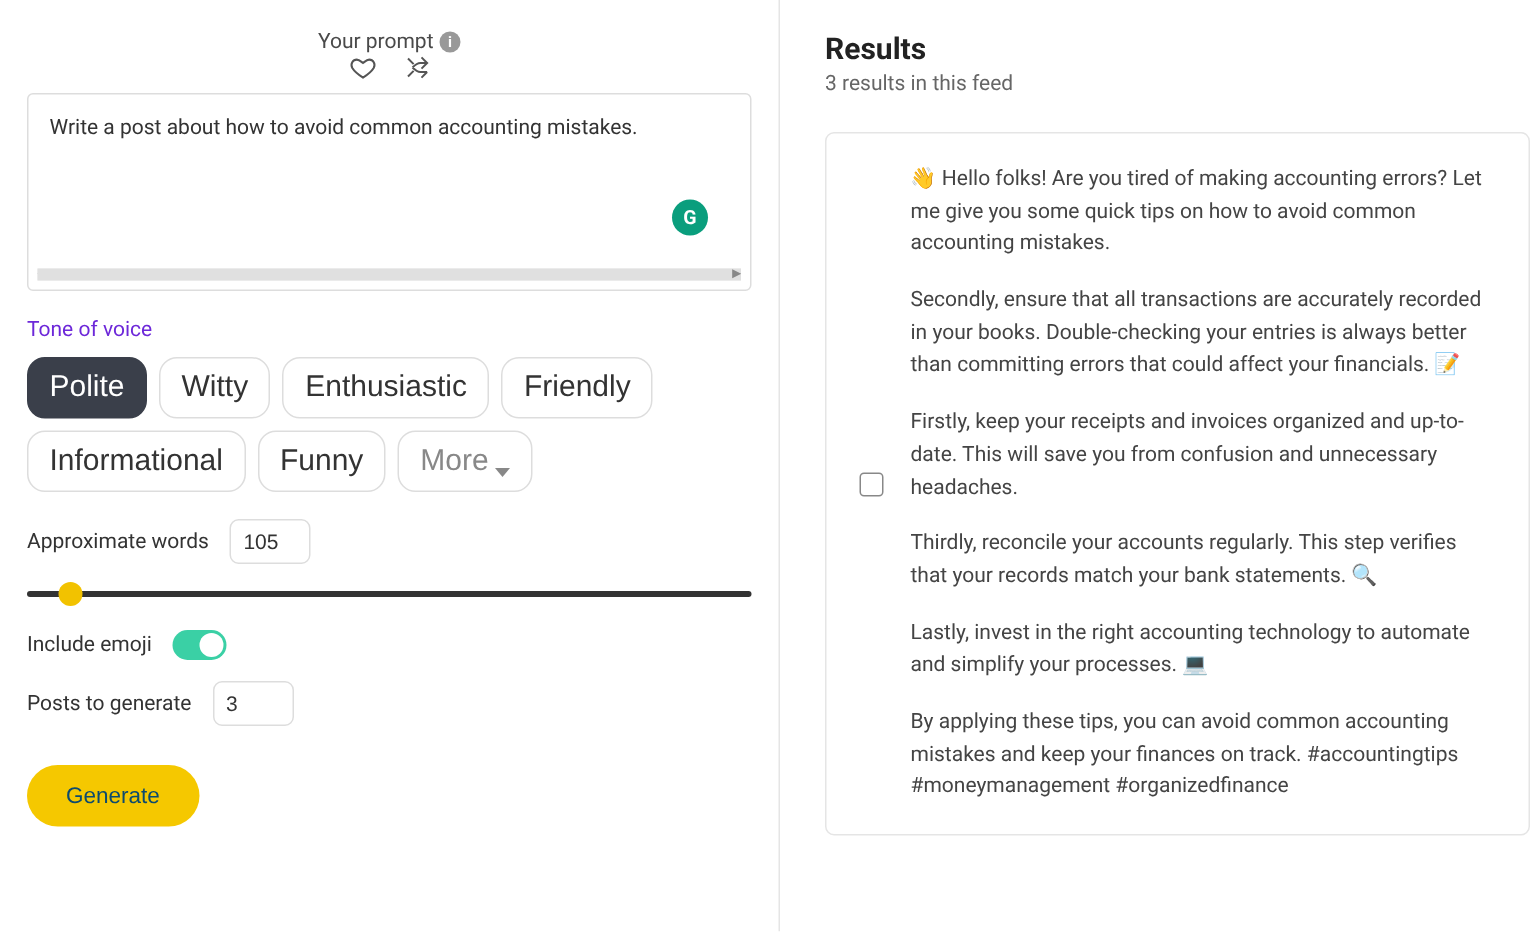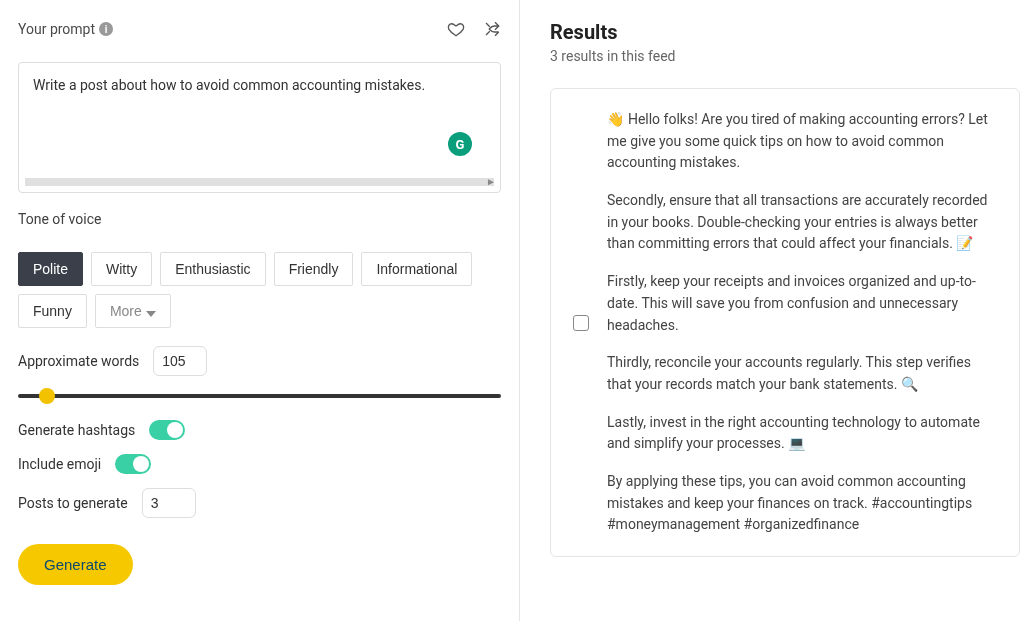--- a/index.html
+++ b/index.html
@@ -22,22 +22,23 @@
     flex: 1;
     padding: 20px 4px 20px 30px;
     overflow: hidden;
   }
 
   
   .prompt-header {
     display: flex;
     align-items: center;
     justify-content: space-between;
-    margin-bottom: 24px;
+    margin-bottom: 8px;
     color: #555;
+    flex-direction: column;
   }
   .prompt-label { display: flex; align-items: center; gap: 4px; font-size: 14px; color:#4a4a4a;}
   .info-icon {
     display: inline-flex; width: 14px; height: 14px; border-radius: 50%;
     background: #999; color: #fff; font-size: 10px; align-items: center; justify-content: center;
     font-weight: bold;
   }
   .prompt-actions { display: flex; gap: 18px; color:#555; }
   .action-icon { width: 18px; height: 18px; cursor: pointer; display:inline-flex; align-items:center; justify-content:center;}
   .action-icon svg { width:100%; height:100%; stroke:#555; fill:none; stroke-width:1.8;}
@@ -70,31 +71,31 @@
   .textarea-scrollbar {
     height: 8px; background:#f0f0f0;
     margin: 0 4px 4px 4px;
     position:relative;
   }
   .textarea-scrollbar .thumb { position:absolute; height:100%; left:0; width:100%; background:#e0e0e0; }
   .textarea-scrollbar .arrow { position:absolute; top:-2px; font-size:10px; color:#888;}
   .textarea-scrollbar .arrow.left{ left:-2px;}
   .textarea-scrollbar .arrow.right{ right:-2px;}
 
-  .section-label { color:#404040; margin-bottom:25px; font-size:14px;}
+  .section-label { color:#6d28d9; margin-bottom:10px; font-size:14px;}
 
   .tones { display:flex; flex-wrap:wrap; gap:8px; margin-bottom:18px;}
   .tone {
     padding: 8px 14px;
     border: 1px solid #ddd;
-    border-radius: 2px;
+    border-radius: 12px;
     background:#fff;
     color:#333;
     cursor:pointer;
-    font-size:14px;
+    font-size:20px;
   }
   .tone.active { background:#3a3f4a; color:#fff; border-color:#3a3f4a;}
   .tone.more { color:#888; display:flex; align-items:center; gap:4px;}
   .chev-down { width:10px; height:10px; }
   .chev-down svg{ width:100%; height:100%; fill:#888;}
 
   .row { display:flex; align-items:center; gap:14px; margin-bottom:14px;}
   .num-input {
     width:54px; padding:6px 8px; border:1px solid #ddd; border-radius:6px;
     font-size:14px; color:#333;
@@ -197,26 +198,20 @@
     </div>
 
   <div class="row">
     <span>Approximate words</span>
     <input class="num-input" value="105" style="">
   </div>
   <div class="slider">
     <div class="thumb"></div>
   </div>
 
-  <div class="row">
-    <span>Generate hashtags</span>
-    <div class="toggle">
-        <div class="knob"></div>
-      </div>
-  </div>
 
   <div class="row">
     <span>Include emoji</span>
     <div class="toggle">
         <div class="knob"></div>
       </div>
   </div>
 
   <div class="row">
     <span>Posts to generate</span>

